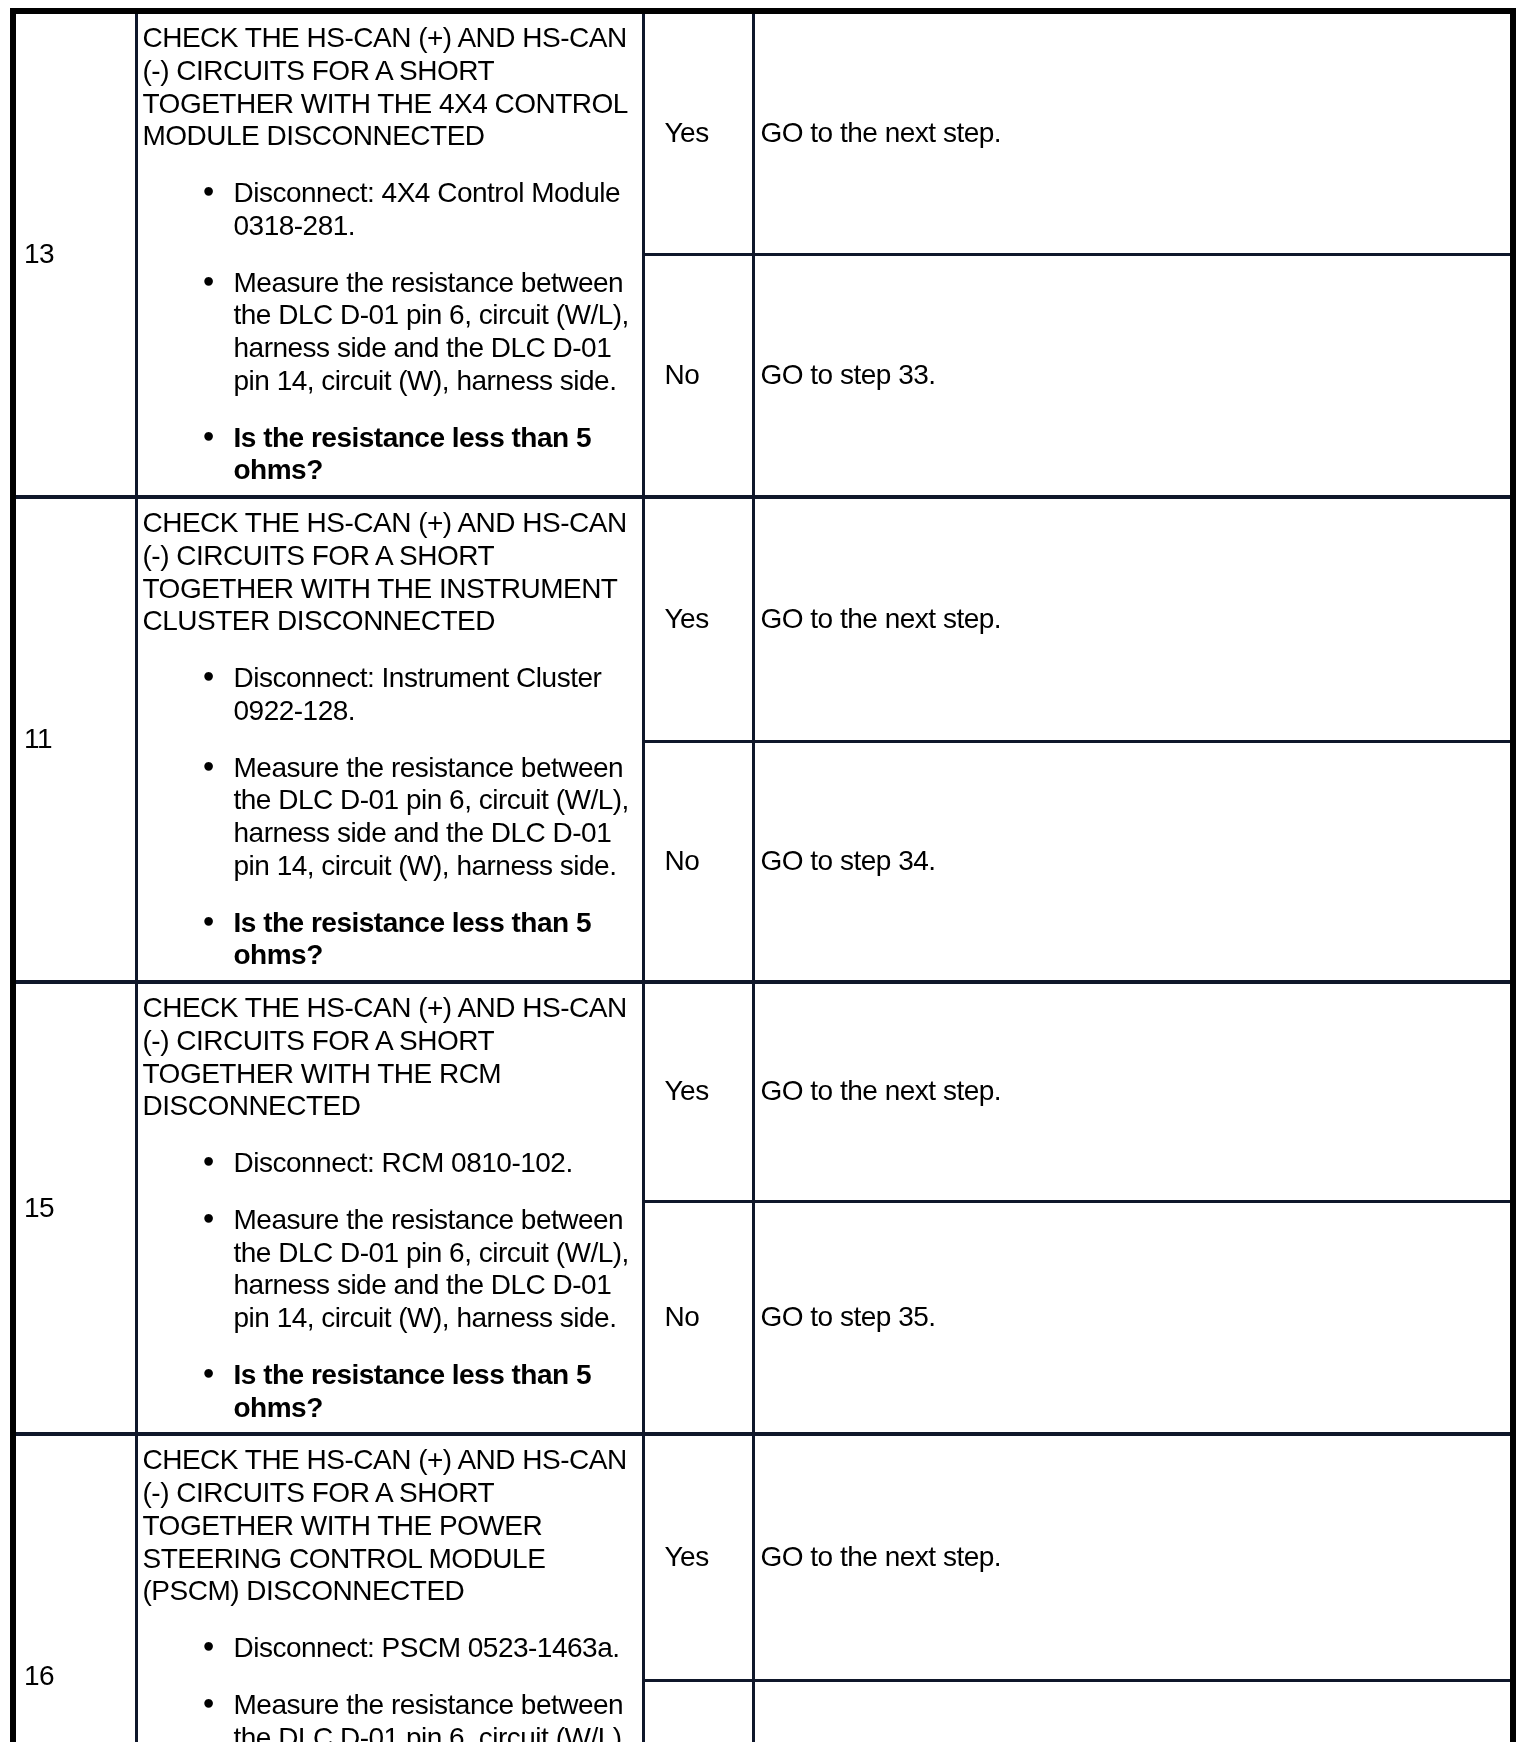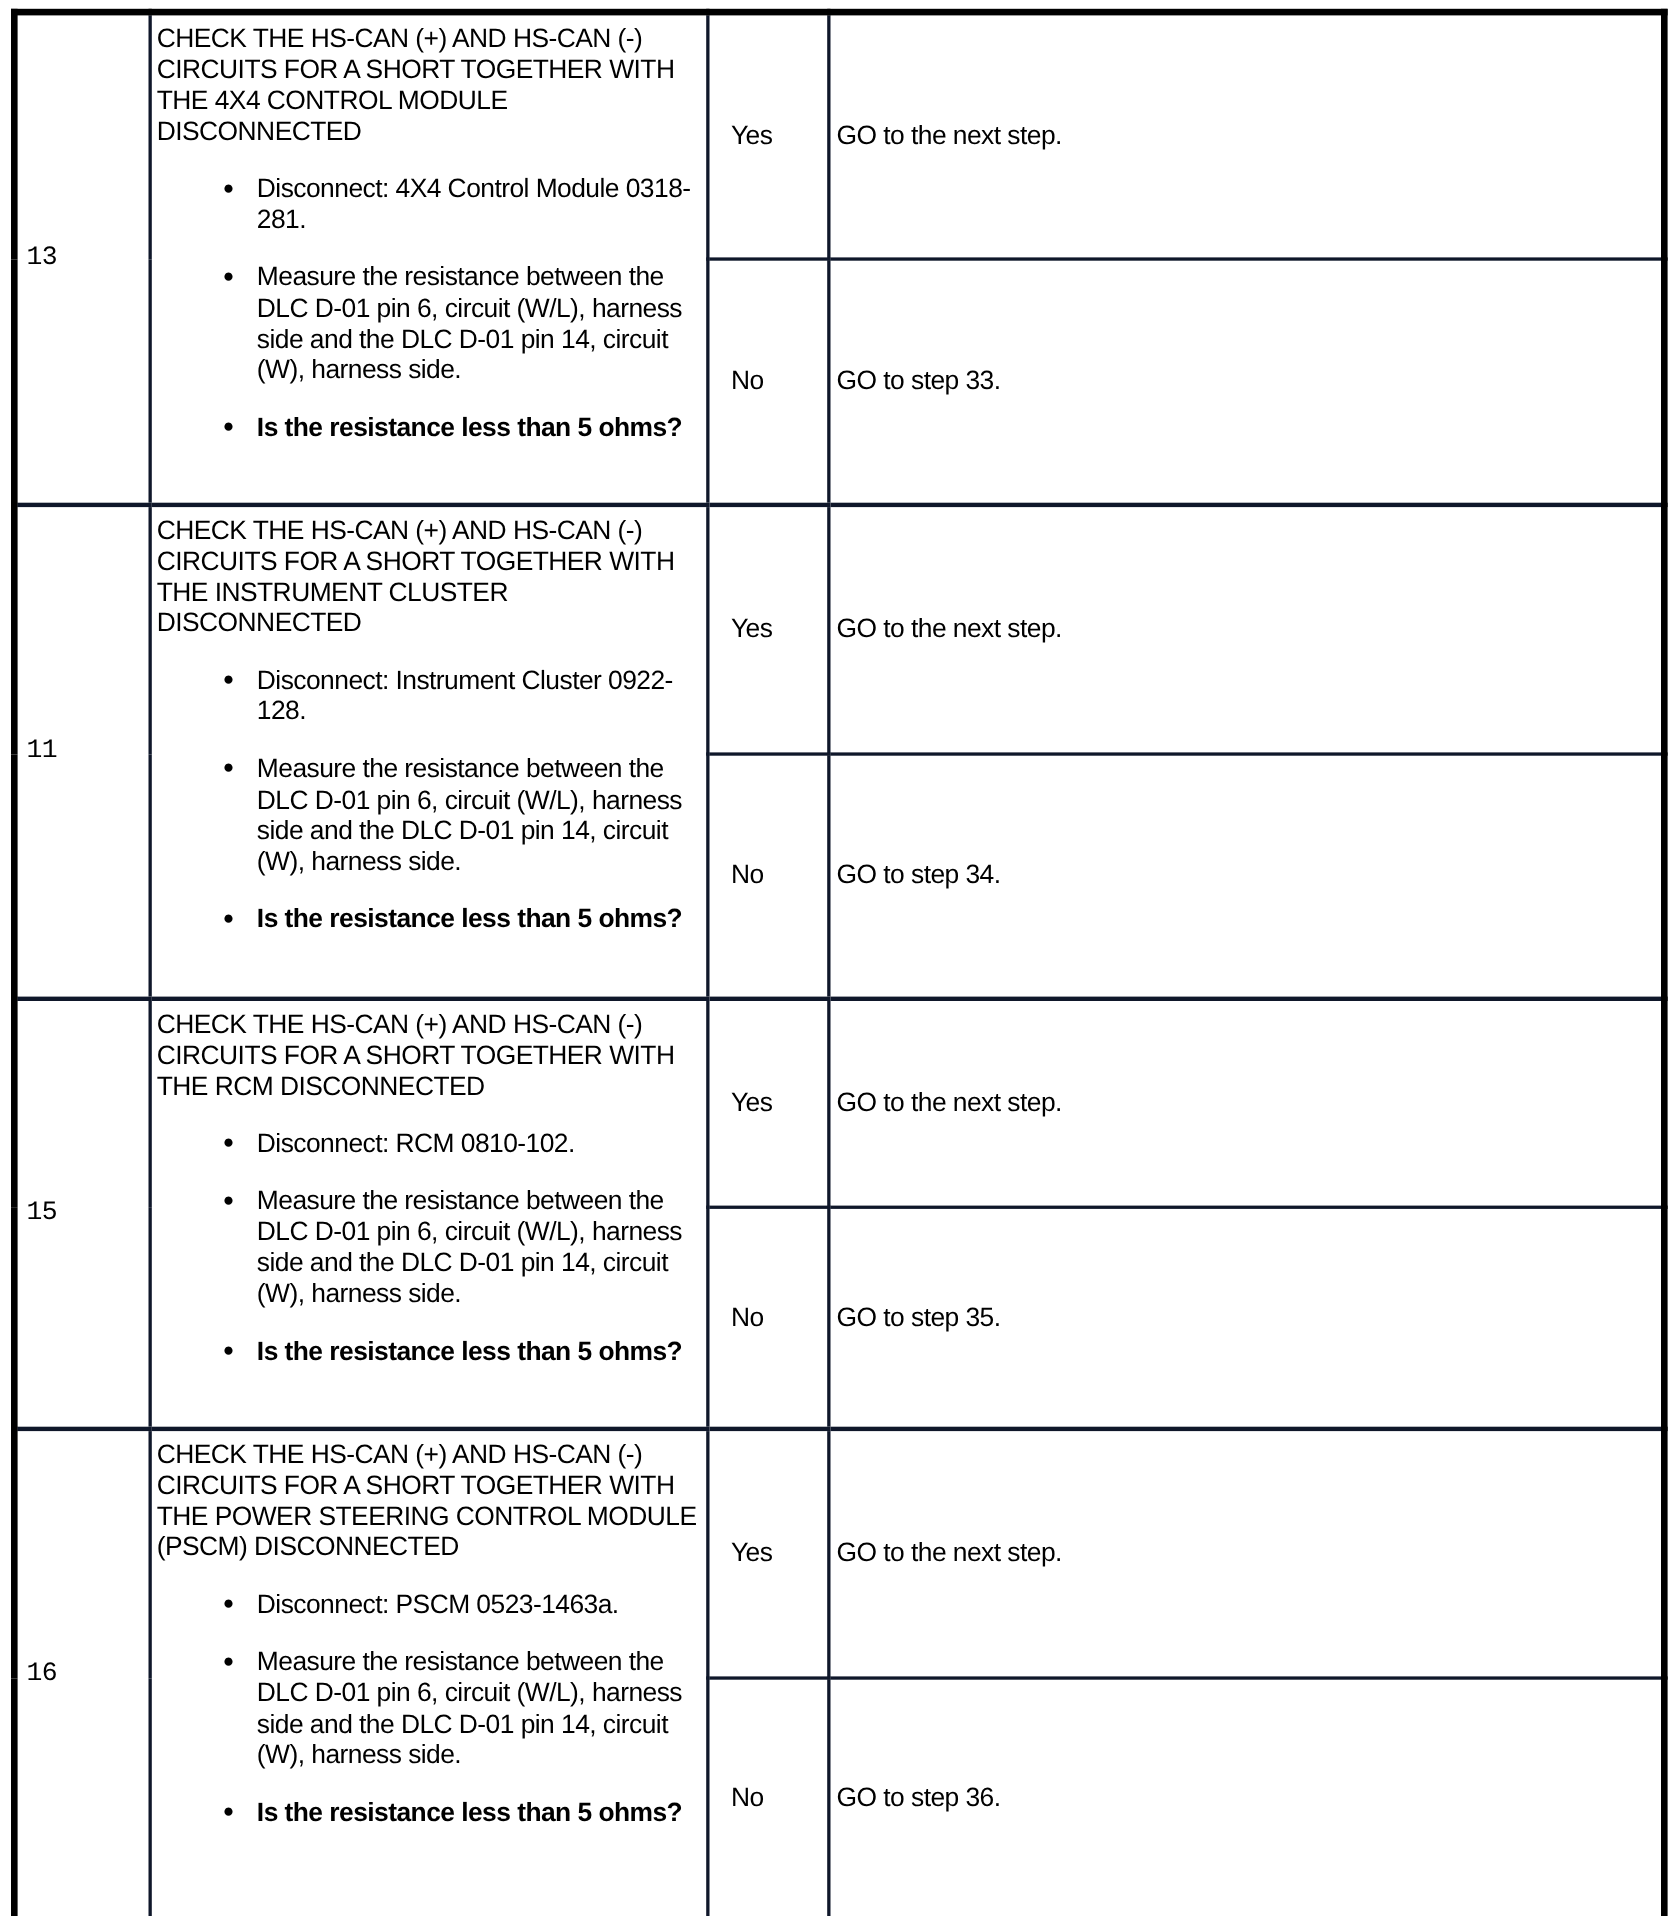--- a/index.html
+++ b/index.html
@@ -21,33 +21,32 @@
     margin: 8px 0 0 10px;
     border: 6px solid #000000;
   }
   col.c-num  { width: 123px; }
   col.c-desc { width: 507px; }
   col.c-res  { width: 110px; }
   col.c-act  { width: 760px; }
 
   td {
     border: 3px solid #0f172a;
-    font-size: 24px;
+    font-size: 28px;
     line-height: 1.17;
     letter-spacing: -0.5px;
     vertical-align: middle;
     overflow: hidden;
   }
   tr.step-top td { border-top-width: 4px; }
 
   td.num {
     vertical-align: middle;
     padding-left: 8px;
     text-align: left;
-    font-family: Liberation Mono, monospace;
   }
   td.desc {
     vertical-align: top;
     padding: 8px 6px 8px 5px;
   }
   td.res {
     padding-left: 20px;
   }
   td.act {
     padding-left: 6px;

